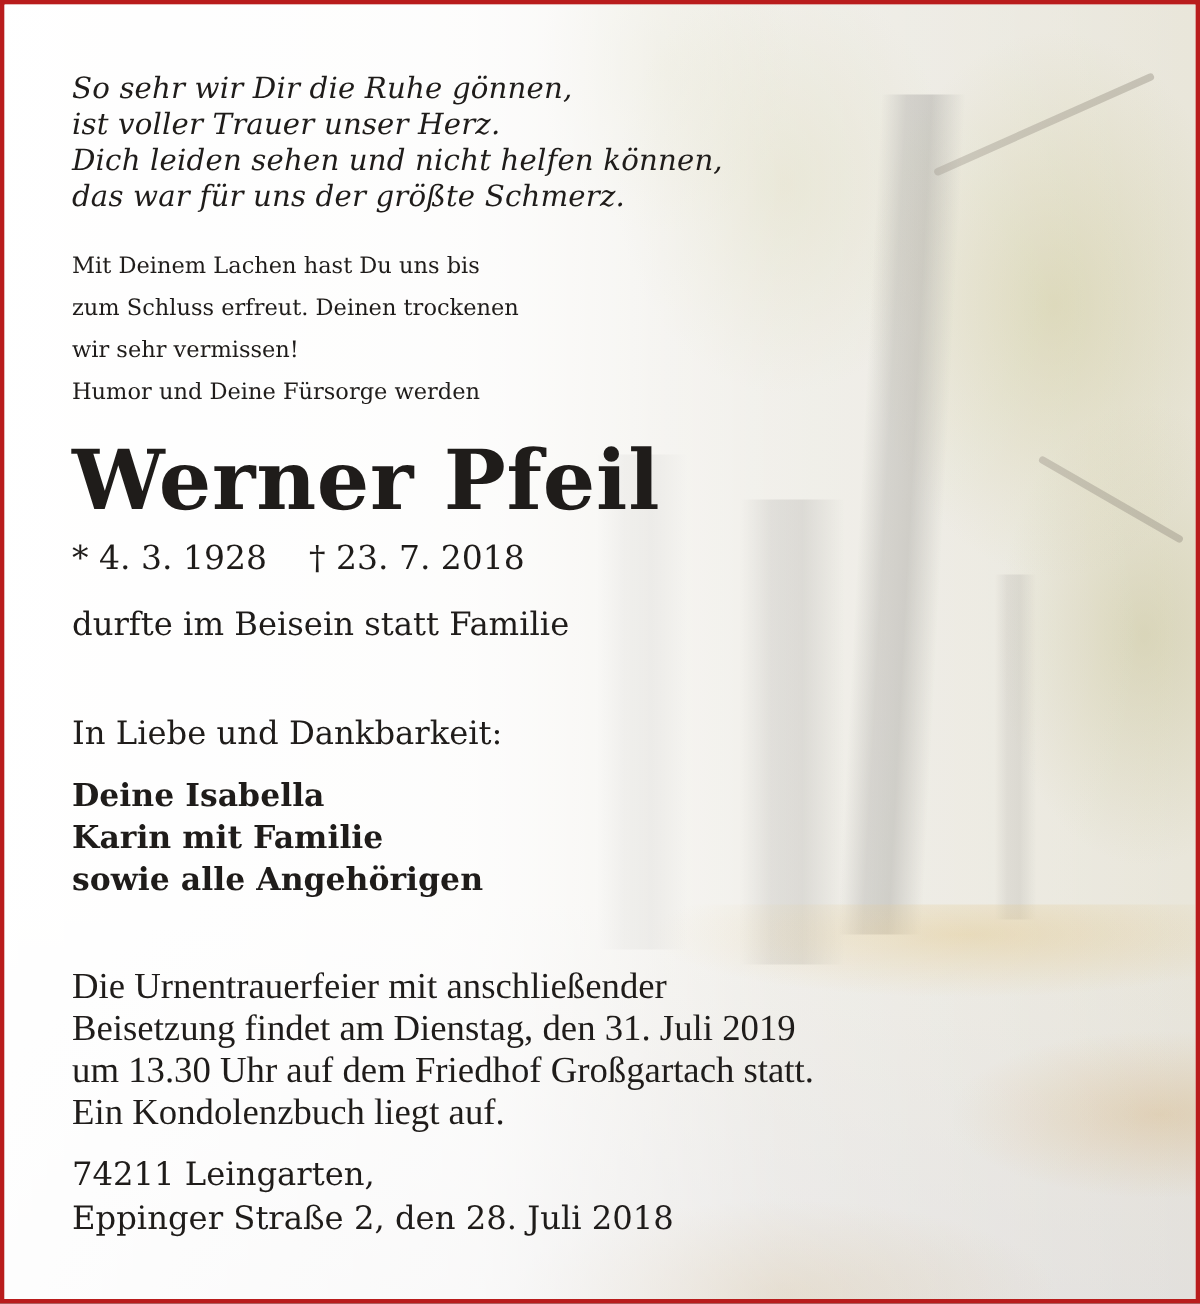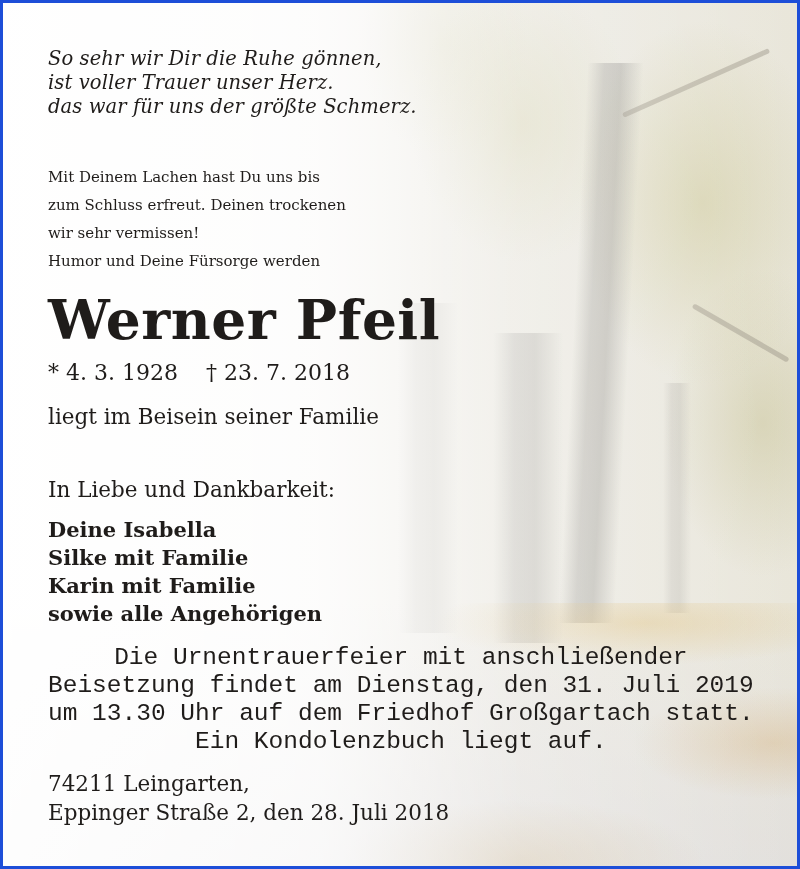--- a/index.html
+++ b/index.html
@@ -1,19 +1,19 @@
 <!DOCTYPE html>
 <html><head>
   <meta charset="utf-8">
   <style>
     * { margin: 0; padding: 0; box-sizing: border-box; }
     html, body { width: 800px; height: 869px; overflow: hidden; background: #1c1c1c; }
     .notice {
       position: absolute; left: 0; top: 0; width: 800px; height: 869px;
-      border: 3px solid #1d4ed8;
+      border: 3px solid #b91c1c;
       overflow: hidden;
       background: #f4f3f1;
     }
     
     .bg { position: absolute; inset: 0; }
     .bg-base {
       background:
         linear-gradient(90deg, #fbfbfa 0%, #f8f7f5 35%, #eeece6 55%, #ebe9e1 75%, #e9e6da 100%);
     }
     .bg-foliage {
@@ -52,21 +52,21 @@
     .line { display: block; white-space: nowrap; }
 
     .poem { position: absolute; top: 44px; font-style: italic; font-size: 19.5px; line-height: 24px; letter-spacing: 0.1px; }
     .tribute { position: absolute; top: 160px; font-size: 15px; line-height: 28px; }
     .name { position: absolute; top: 285px; font-size: 55px; line-height: 64px; font-weight: bold; letter-spacing: 0.5px; }
     .dates { position: absolute; top: 356px; font-size: 22px; line-height: 28px; word-spacing: 0; }
     .dates .gap { display: inline-block; width: 28px; }
     .passing { position: absolute; top: 401px; font-size: 21.5px; line-height: 25px; }
     .gratitude { position: absolute; top: 473px; font-size: 21.5px; line-height: 28px; }
     .family { position: absolute; top: 513px; font-size: 21px; line-height: 28px; font-weight: bold; }
-    .service { position: absolute; top: 641px; font-family: Liberation Mono, monospace; font-size: 24.5px; line-height: 28px; text-align: center; }
+    .service { position: absolute; top: 641px; font-family: Liberation Serif, serif; font-size: 24.5px; line-height: 28px; }
     .address { position: absolute; top: 766px; font-size: 21.5px; line-height: 29px; }
   </style>
 </head>
 <body>
 
 <div class="notice">
   <div class="bg bg-base"></div>
   <div class="bg bg-foliage"></div>
   <div class="trunk t1"></div>
   <div class="trunk t2"></div>
@@ -74,45 +74,45 @@
   <div class="trunk t4"></div>
   <div class="branch b1"></div>
   <div class="branch b2"></div>
   <div class="path"></div>
   <div class="fade-left"></div>
 
   <div class="content">
     <div class="poem">
       <span class="line">So sehr wir Dir die Ruhe gönnen,</span>
       <span class="line">ist voller Trauer unser Herz.</span>
+      <span class="line">Dich leiden sehen und nicht helfen können,</span>
       <span class="line">das war für uns der größte Schmerz.</span>
     </div>
 
     <div class="tribute">
       <span class="line">Mit Deinem Lachen hast Du uns bis</span>
       <span class="line">zum Schluss erfreut. Deinen trockenen</span>
       <span class="line">wir sehr vermissen!</span>
       <span class="line">Humor und Deine Fürsorge werden</span>
     </div>
 
     <div class="name">Werner Pfeil</div>
 
     <div class="dates">
       <span>* 4. 3. 1928</span><span class="gap"></span><span>† 23. 7. 2018</span>
     </div>
 
     <div class="passing">
-      <span class="line">liegt im Beisein seiner Familie</span>
+      <span class="line">durfte im Beisein statt Familie</span>
     </div>
 
     <div class="gratitude">In Liebe und Dankbarkeit:</div>
 
     <div class="family">
       <span class="line">Deine Isabella</span>
-      <span class="line">Silke mit Familie</span>
       <span class="line">Karin mit Familie</span>
       <span class="line">sowie alle Angehörigen</span>
     </div>
 
     <div class="service">
       <span class="line">Die Urnentrauerfeier mit anschließender</span>
       <span class="line">Beisetzung findet am Dienstag, den 31. Juli 2019</span>
       <span class="line">um 13.30 Uhr auf dem Friedhof Großgartach statt.</span>
       <span class="line">Ein Kondolenzbuch liegt auf.</span>
     </div>

